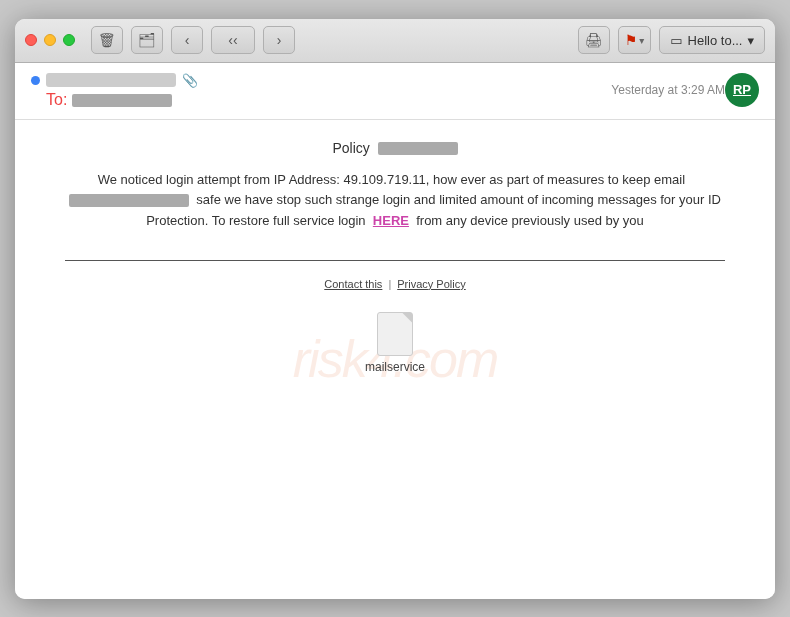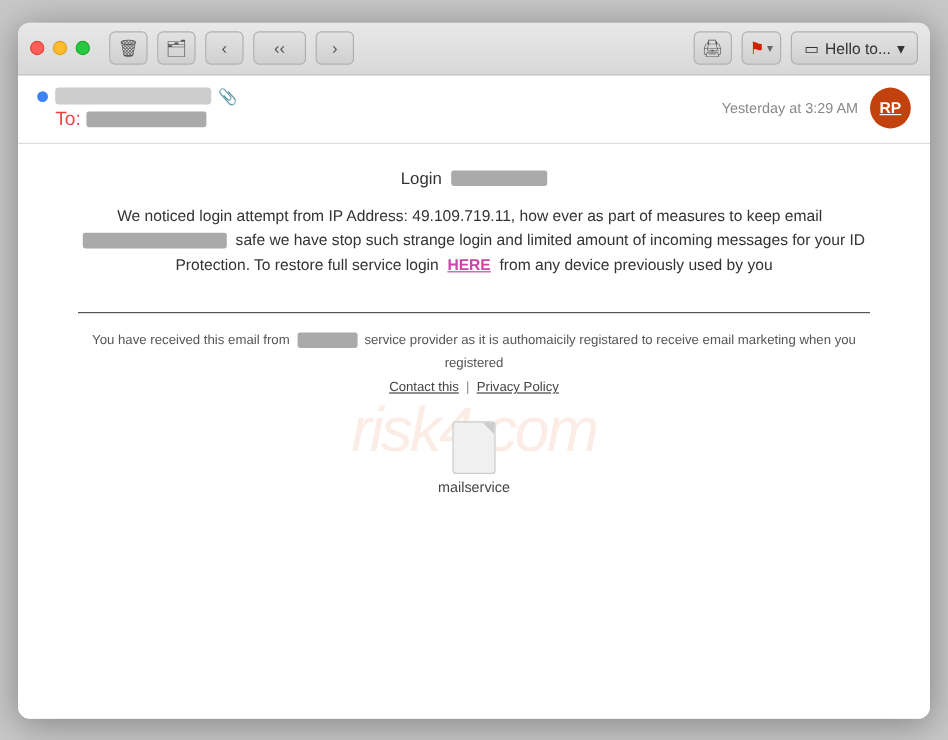--- a/index.html
+++ b/index.html
@@ -157,21 +157,20 @@
       margin-bottom: 3px;
     }
     .email-to-row {
       font-size: 16px;
       color: #ef4444;
       margin-left: 15px;
     }
     .meta-right {
       display: flex;
       align-items: center;
-      gap: 10px;
       flex-shrink: 0;
     }
     .timestamp { font-size: 12px; color: #888; }
     .avatar-circle {
       width: 34px; height: 34px;
       background: #8e7bae;
       border-radius: 50%;
       display: flex;
       align-items: center;
       justify-content: center;
@@ -346,47 +345,42 @@
           <span class="sender-name redacted" style="width:130px; height:14px;">&nbsp;</span>
           <span class="attach-icon">📎</span>
         </div>
         <div class="email-to-row">
           <span>To:</span>
           <span class="redacted-inline" style="width:100px;">&nbsp;</span>
         </div>
       </div>
       <div class="meta-right">
         <span class="timestamp">Yesterday at 3:29 AM</span>
-        <div class="avatar-circle" style="background: #c2410c; text-decoration: underline;">RP</div>
+        <div class="avatar-circle" style="background: #15803d; text-decoration: underline;">RP</div>
       </div>
     </div>
   </div>
 
   <div class="email-body">
     <div class="watermark">risk4.com</div>
     <div class="email-content">
       <div class="email-content-inner">
         <p class="greeting">
-          <span>Login</span>
+          <span>Policy</span>
           &nbsp;<span class="redacted-inline" style="width:80px;">&nbsp;</span>
         </p>
         <p class="body-text">
           <span>We noticed login attempt from IP Address: 49.109.719.11, how ever as part of measures to keep email</span>
           &nbsp;<span class="redacted-inline" style="width:120px;">&nbsp;</span>&nbsp;
           <span>safe we  have  stop such strange login and limited amount of incoming messages for your ID Protection. To restore full service login</span>
           &nbsp;<a class="here-link">HERE</a>&nbsp;
           <span>from any device previously used by you</span>
         </p>
         <hr class="divider">
         <div class="footer-text">
-          <p>
-            <span>You have received this email from</span>
-            &nbsp;<span class="redacted-inline" style="width:50px;">&nbsp;</span>&nbsp;
-            <span>service provider as  it is authomaicily registared to receive email marketing when you registered</span>
-          </p>
           <div class="footer-links">
             <a class="footer-link">Contact this</a>
             <span class="footer-pipe">|</span>
             <a class="footer-link">Privacy Policy</a>
           </div>
         </div>
         <div class="attachment-block">
           <div class="file-icon"></div>
           <span class="file-label">mailservice</span>
         </div>

